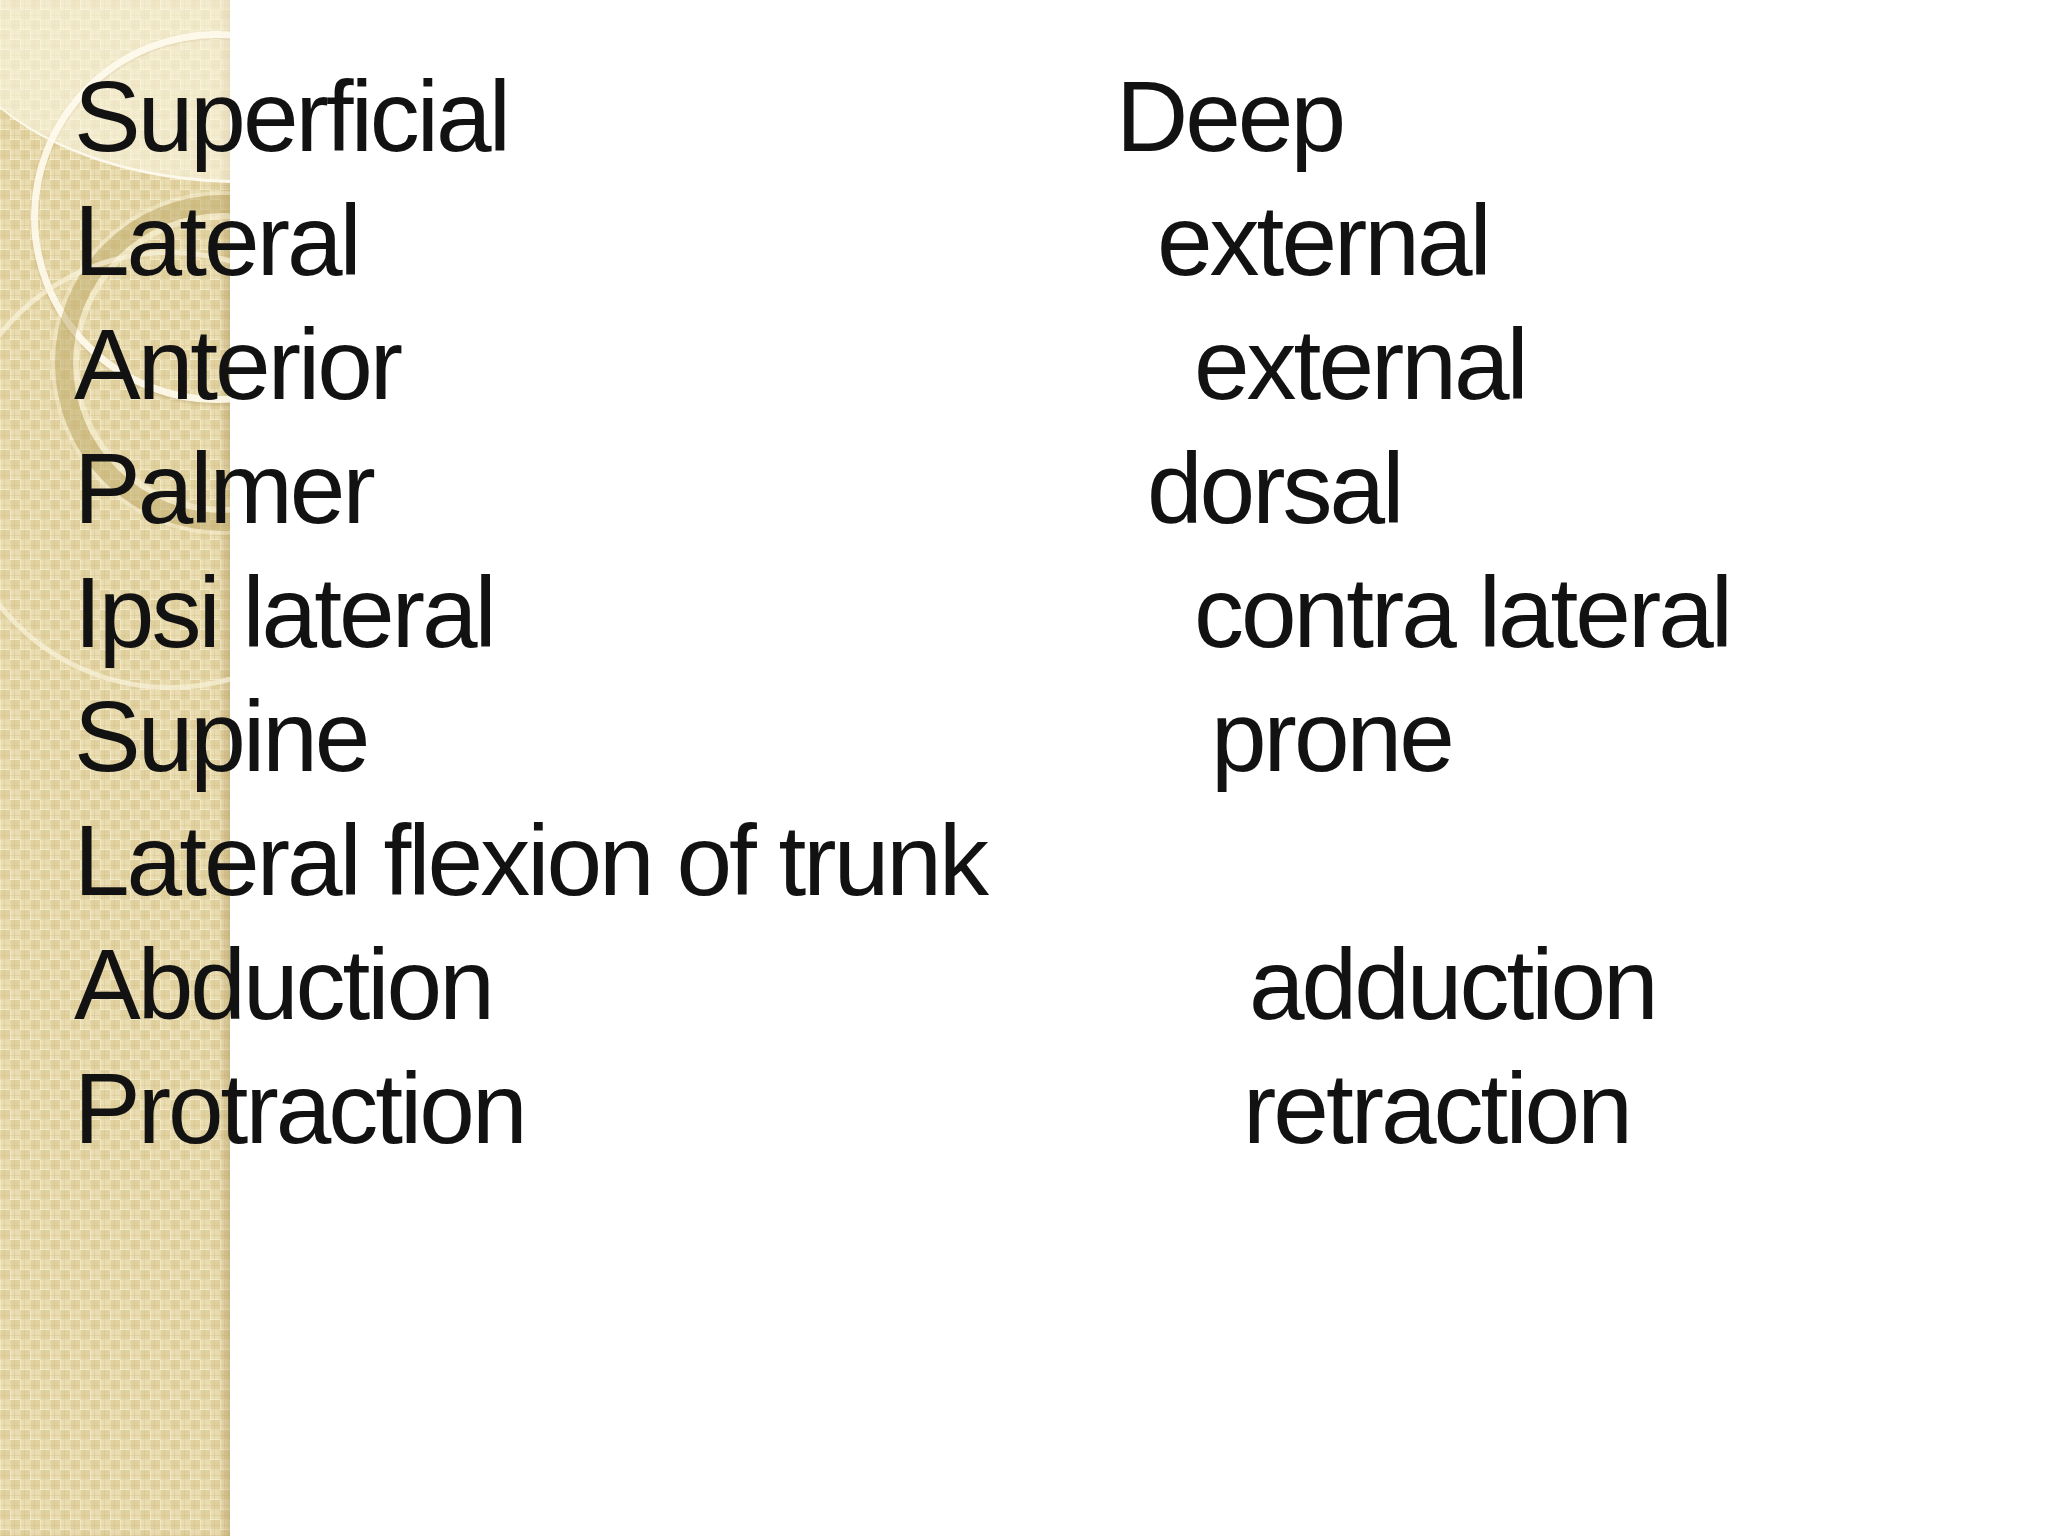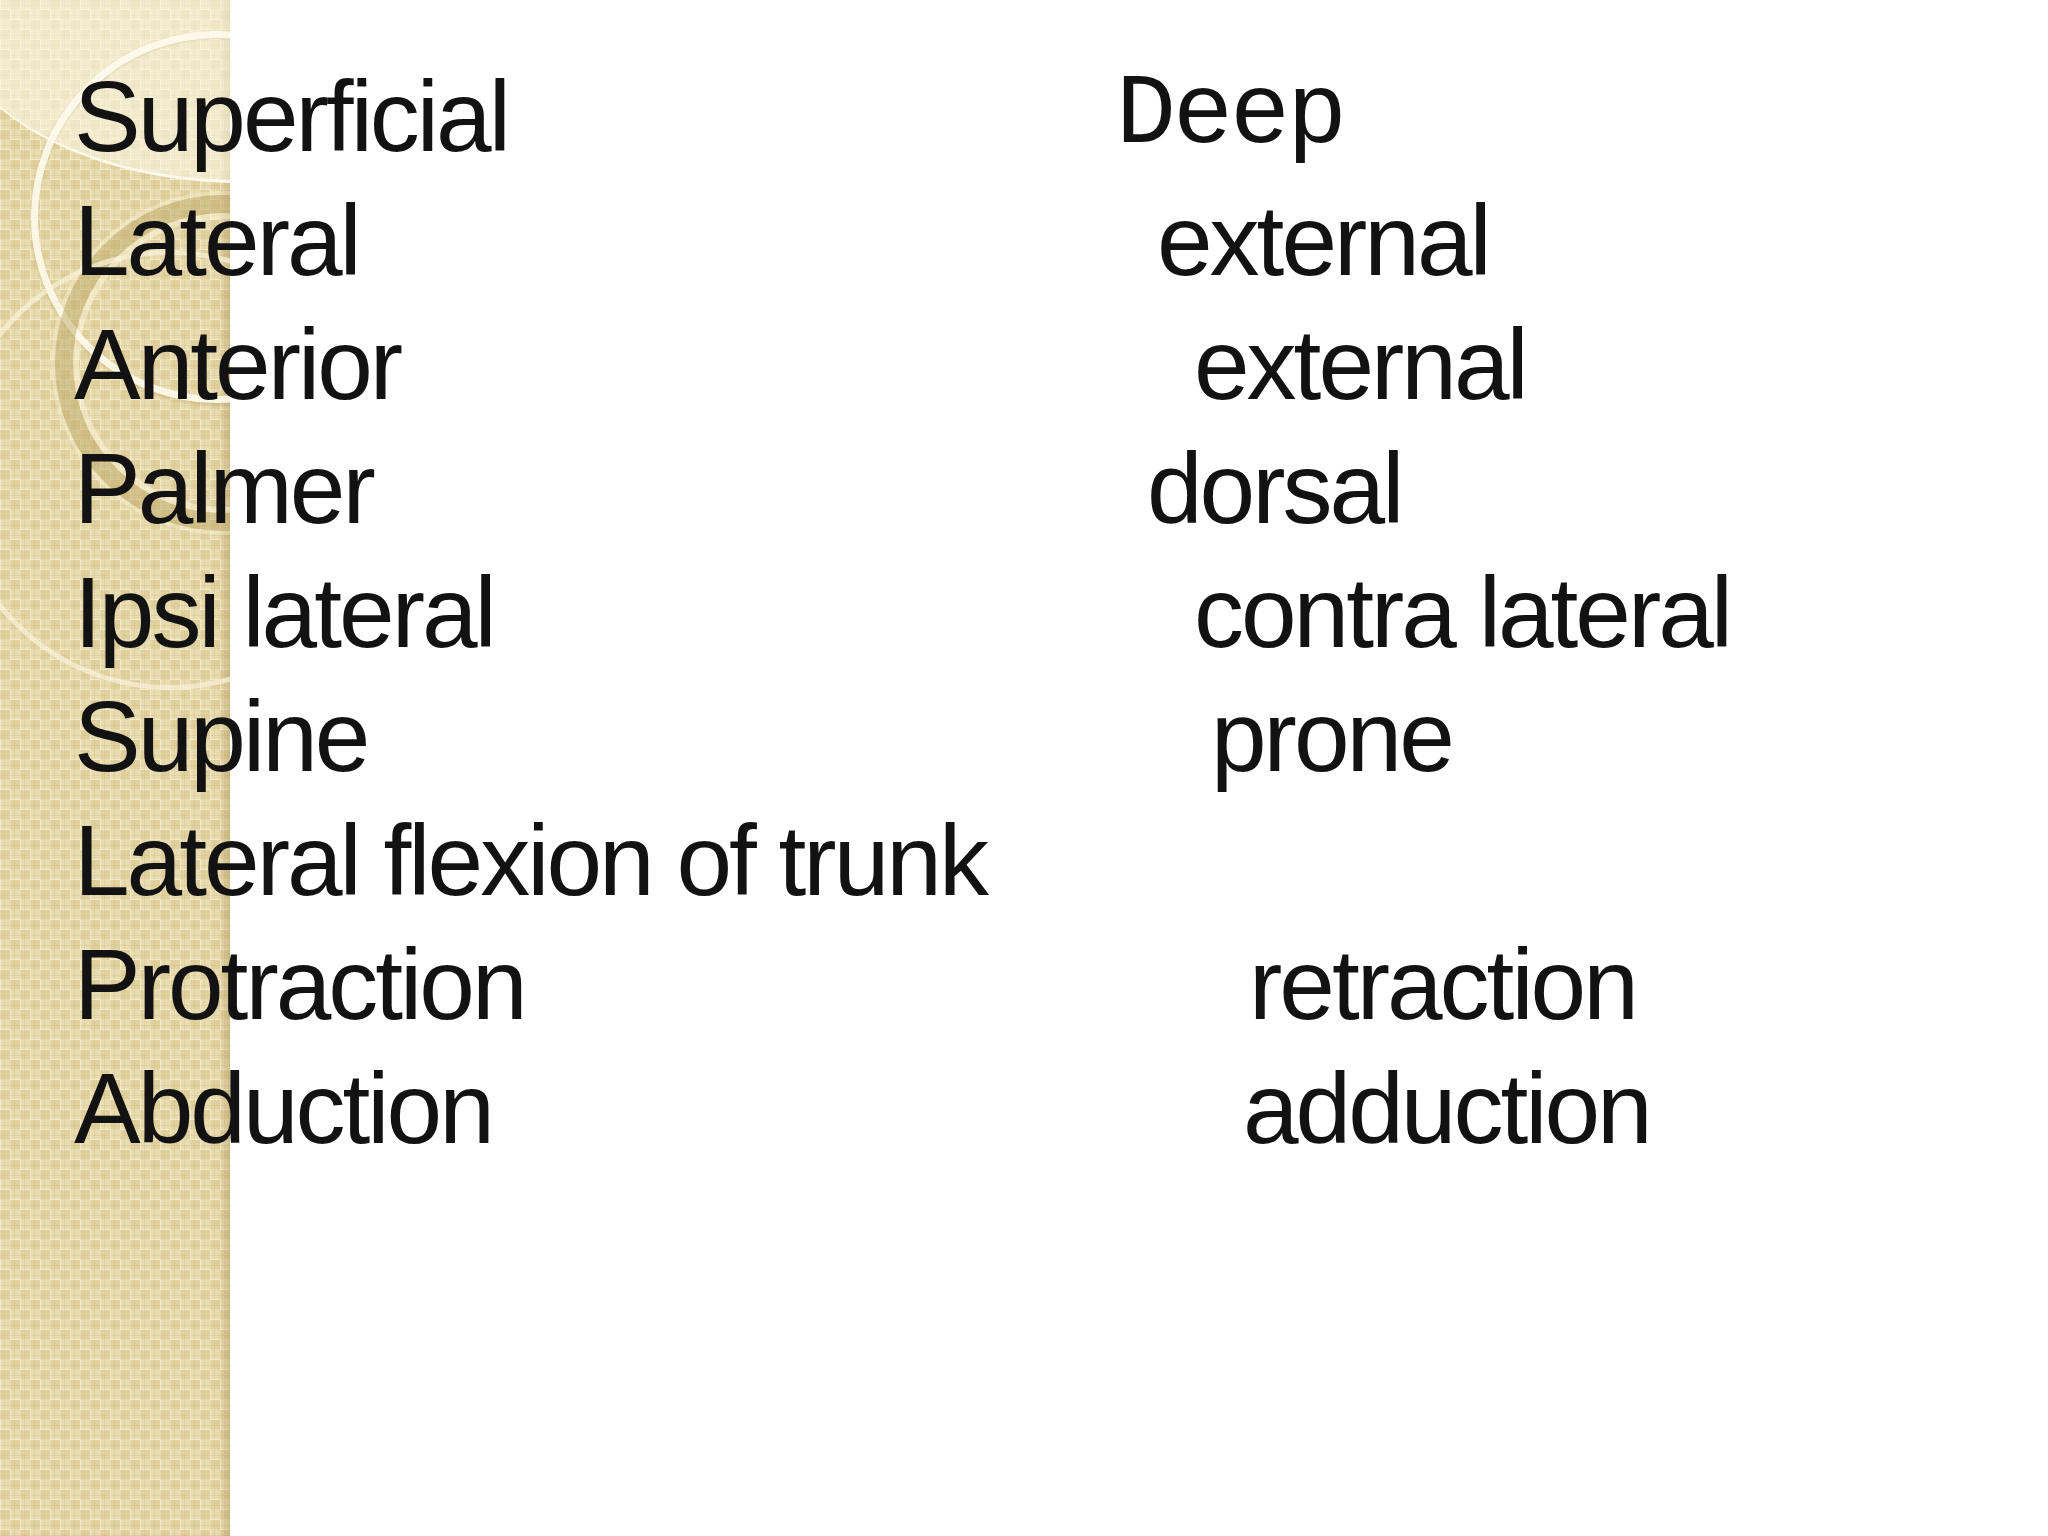--- a/index.html
+++ b/index.html
@@ -50,21 +50,21 @@
   
   .terms{
     position:absolute;left:74px;top:54px;right:0;
     font-size:100px;line-height:124px;
     letter-spacing:-0.03em;
     color:#121212;
   }
   .term-row{position:relative;height:124px;white-space:nowrap;}
   .left-term{display:inline-block;}
   .right-term{position:absolute;top:0;}
-  .term-row:nth-child(1) .right-term{left:1042px;font-family:Liberation Mono, monospace;}
+  .term-row:nth-child(1) .right-term{left:1042px;}
   .term-row:nth-child(2) .right-term{left:1083px;}
   .term-row:nth-child(3) .right-term{left:1120px;}
   .term-row:nth-child(4) .right-term{left:1073px;}
   .term-row:nth-child(5) .right-term{left:1120px;text-align:center;}
   .term-row:nth-child(6) .right-term{left:1137px;}
   .term-row:nth-child(8) .right-term{left:1175px;}
   .term-row:nth-child(9) .right-term{left:1169px;}
 </style>
 </head>
 <body>
@@ -101,22 +101,22 @@
     </div>
     <div class="term-row">
       <span class="left-term">Supine</span>
       <span class="right-term">prone</span>
     </div>
     <div class="term-row">
       <span class="left-term">Lateral flexion of trunk</span>
       <span class="right-term"></span>
     </div>
     <div class="term-row">
+      <span class="left-term">Abduction</span>
+      <span class="right-term">adduction</span>
+    </div>
+    <div class="term-row">
       <span class="left-term">Protraction</span>
       <span class="right-term">retraction</span>
-    </div>
-    <div class="term-row">
-      <span class="left-term">Abduction</span>
-      <span class="right-term">adduction</span>
     </div>
   </div>
 
 </div>
 
 </body></html>

